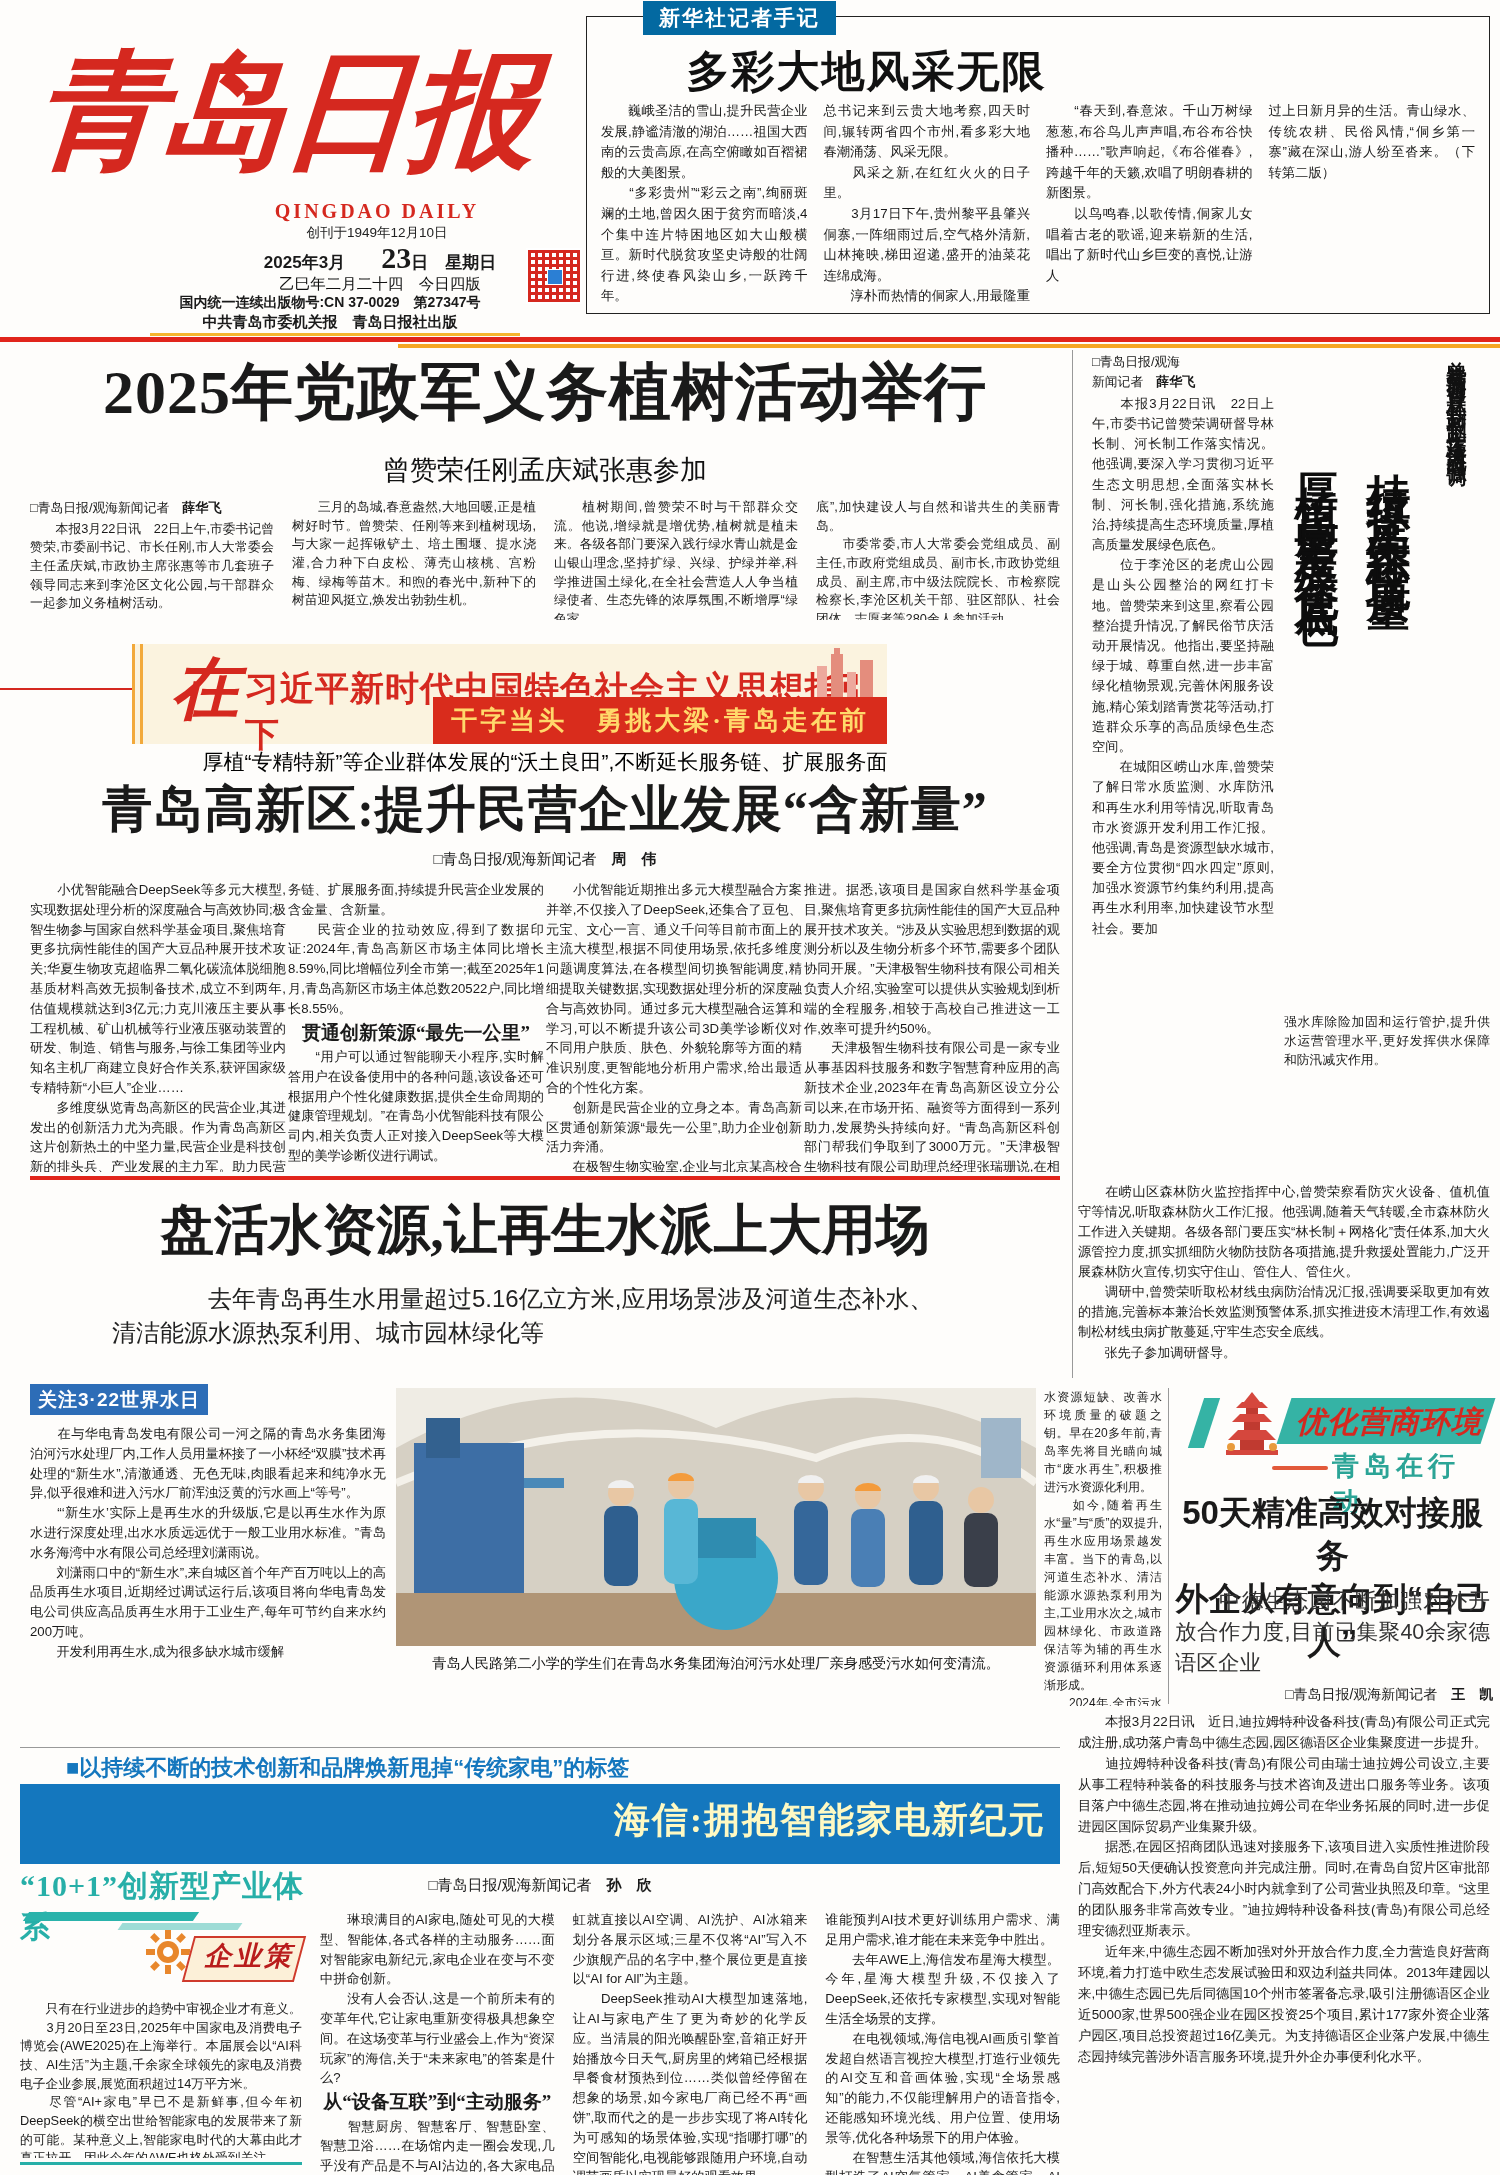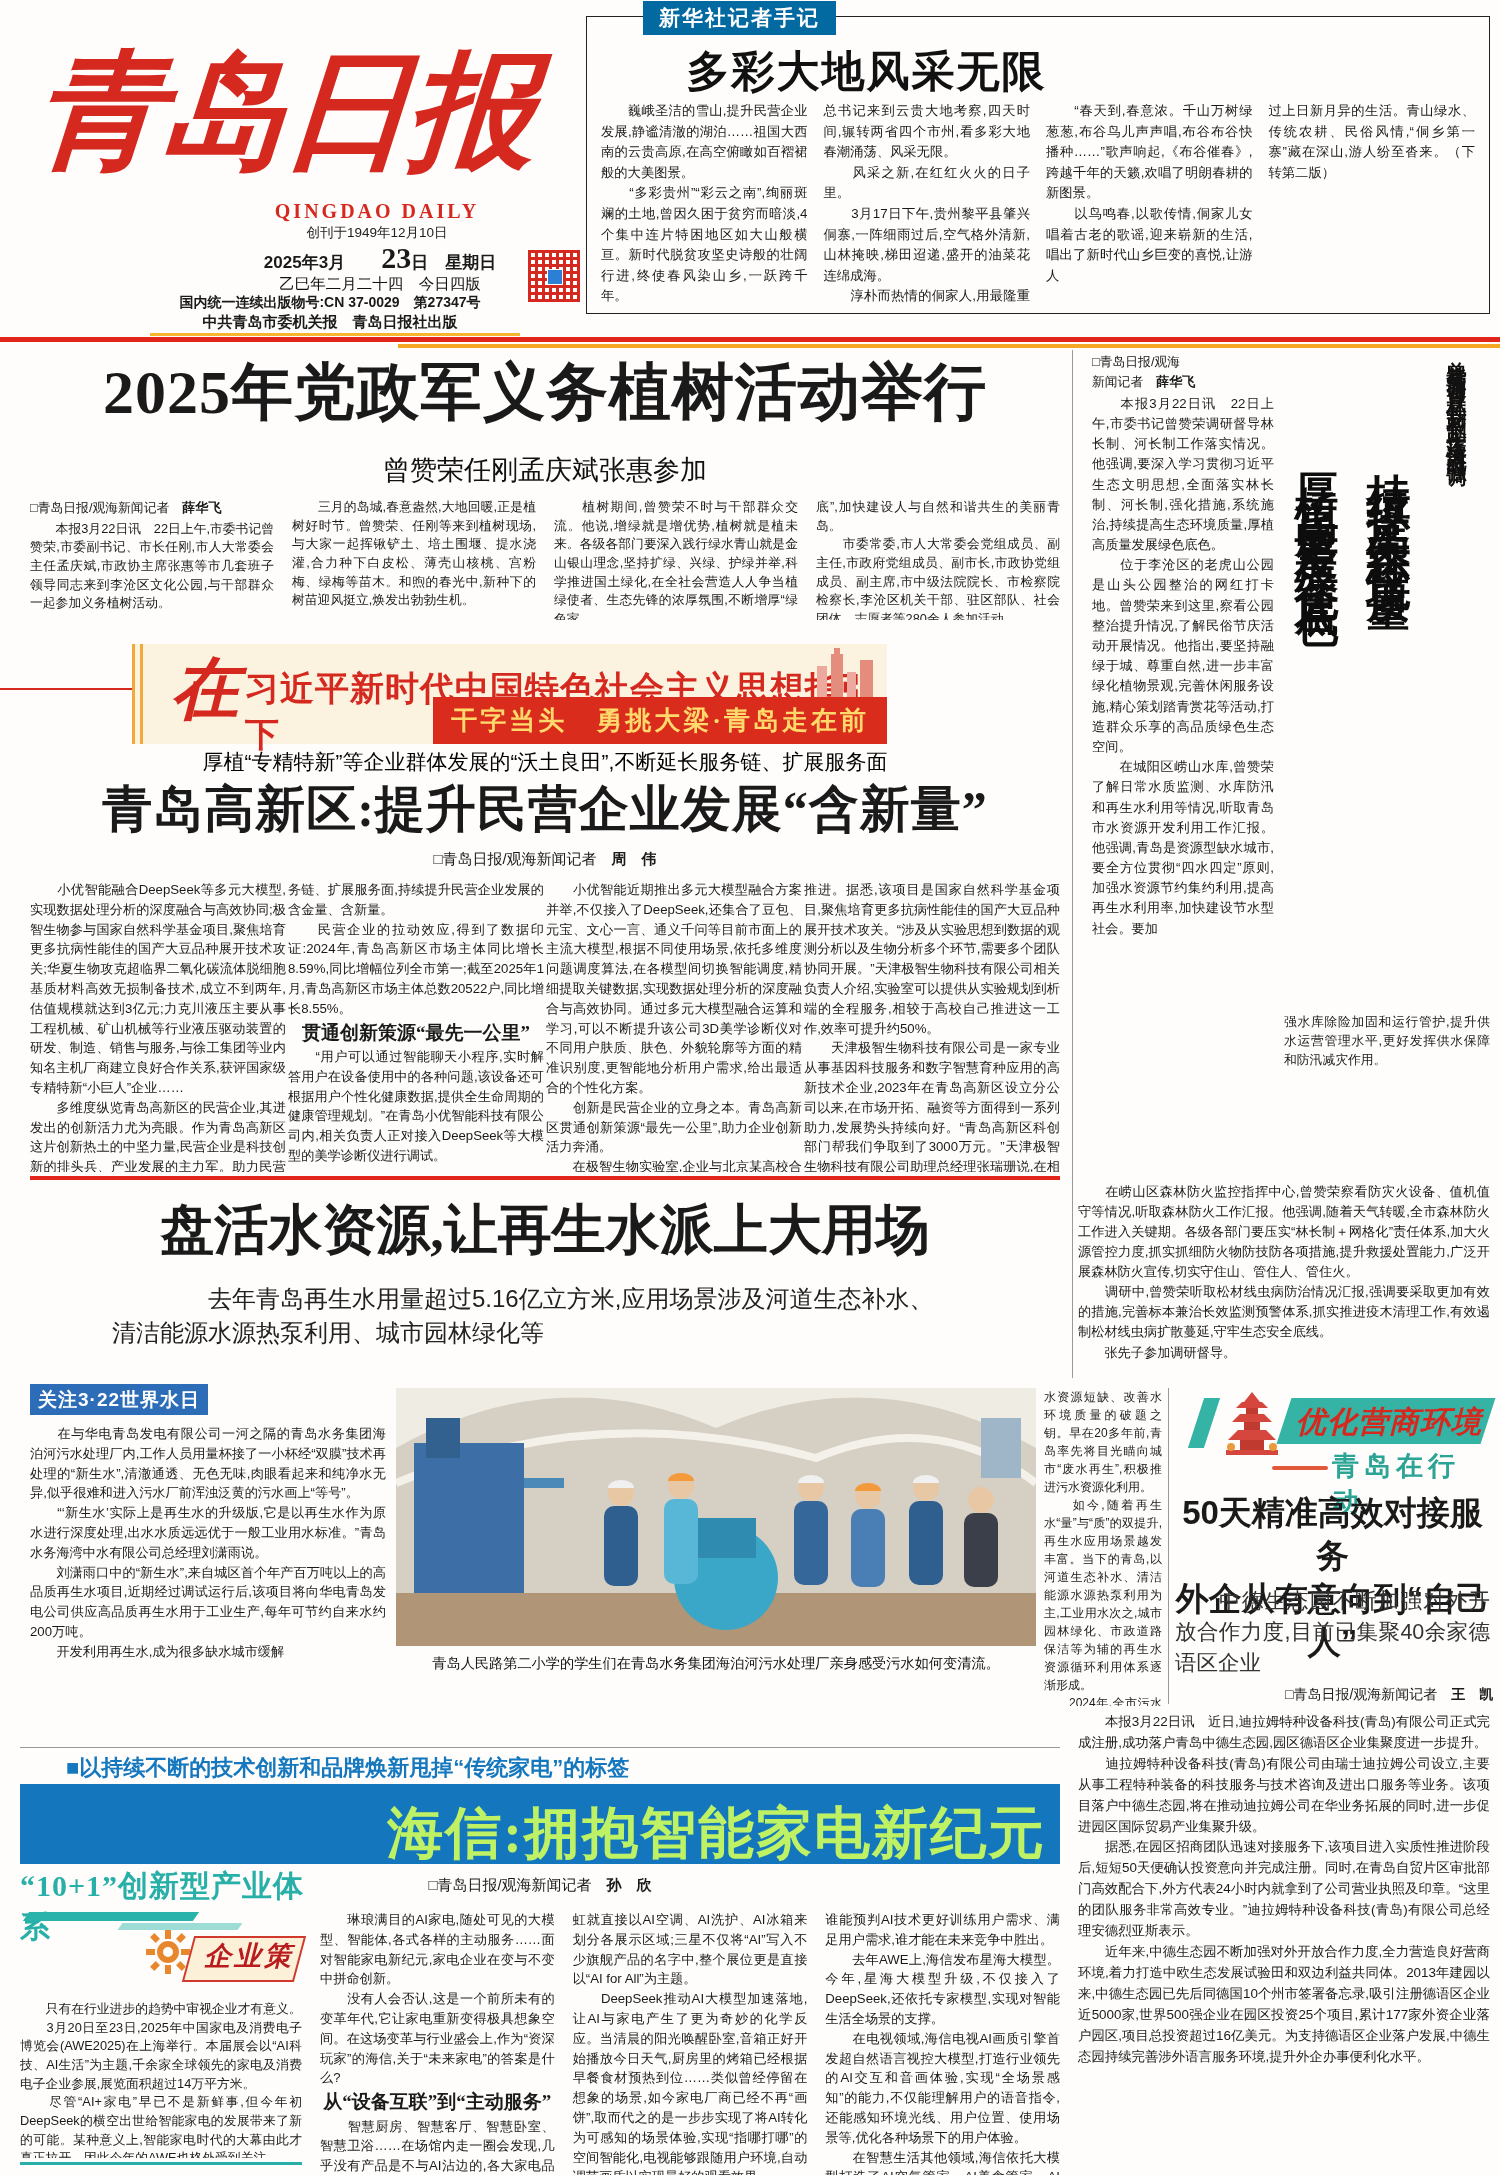--- a/index.html
+++ b/index.html
@@ -109,21 +109,21 @@
   #biz-sub{left:1175px;top:1586px;width:315px;font-size:21.5px;color:#333;line-height:1.45;
     text-indent:44px;text-align:justify;}
   #biz-byline{left:1285px;top:1686px;width:210px;font-size:14px;}
   #biz-body{left:1078px;top:1712px;width:412px;height:463px;font-size:13.4px;line-height:1.56;overflow:hidden;}
 
   
   #hs-rule{left:20px;top:1747px;width:1040px;height:1px;background:#999;}
   #hs-kicker{left:66px;top:1753px;width:1000px;font-weight:700;font-size:22px;color:#1577be;}
   #hs-banner{left:20px;top:1784px;width:1040px;height:80px;background:#1477be;}
   #hs-banner-text{position:absolute;right:14px;top:12px;font-family:"Liberation Serif",serif;
-    font-weight:900;font-size:56px;color:#bef264;letter-spacing:2px;}
+    font-weight:900;font-size:36px;color:#fef9c3;letter-spacing:2px;}
   #hs-byline{left:330px;top:1876px;width:420px;text-align:center;font-size:15px;}
   #hs-ftitle{left:20px;top:1866px;width:300px;font-family:"Liberation Serif",serif;
     font-weight:800;font-size:30px;color:#27afa8;letter-spacing:1px;}
   #hs-chev1{left:26px;top:1912px;width:170px;height:9px;background:#2ab3ab;transform:skewX(-35deg);}
   #hs-chev2{left:120px;top:1923px;width:120px;height:7px;background:#9edcd6;transform:skewX(-35deg);}
   #hs-logo{left:146px;top:1930px;width:160px;height:56px;}
   #hs-logobox{position:absolute;left:42px;top:6px;width:108px;height:42px;background:#fcf0d8;
     border:2px solid #cf3a2c;transform:skewX(-15deg);}
   #hs-logotext{position:absolute;left:58px;top:8px;font-family:"DejaVu Serif",serif;font-style:italic;
     font-weight:900;font-size:27px;color:#b91c1c;letter-spacing:3px;}

